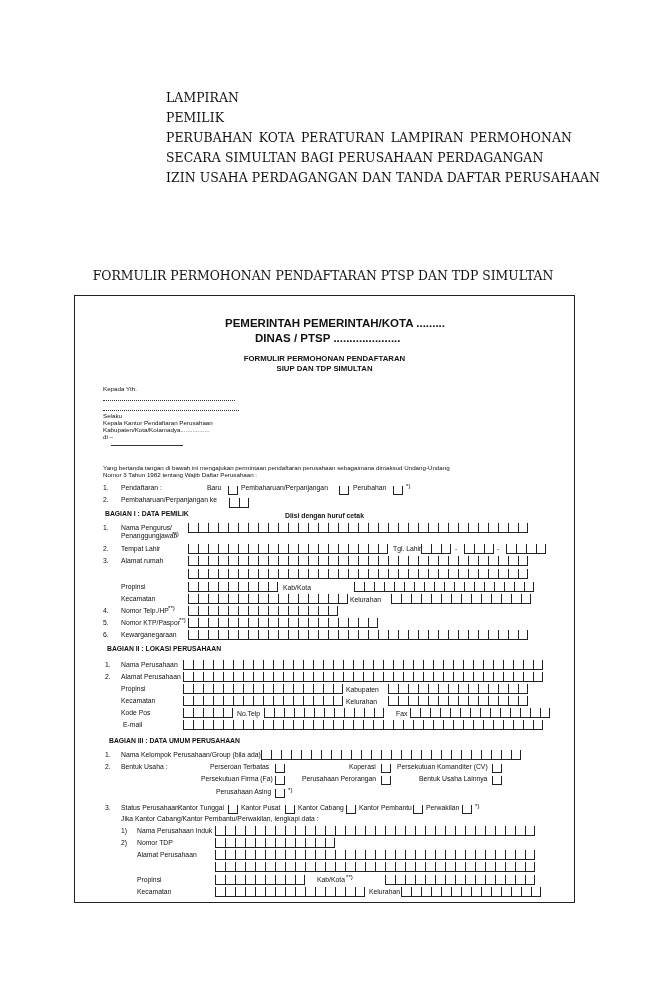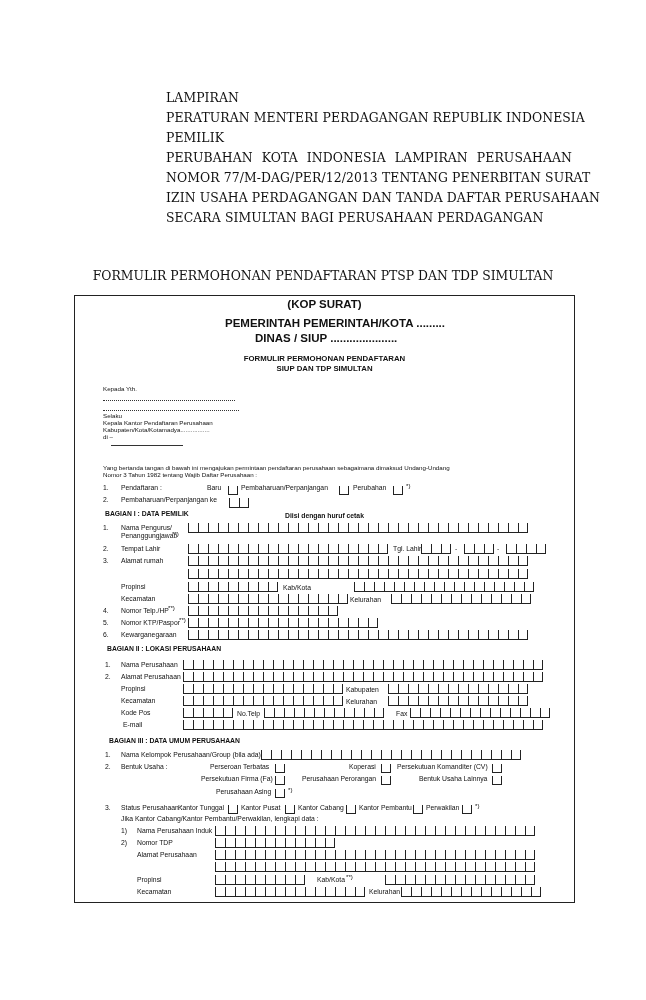--- a/index.html
+++ b/index.html
@@ -26,41 +26,38 @@
   .comb span { display:block; width:10px; height:9px; border-left:1px solid #222; box-sizing:border-box; flex:none; }
   .comb span:last-child { border-right:1px solid #222; }
   .cb { position:absolute; width:10px; height:9px; border:1px solid #222; border-top:none; box-sizing:border-box; }
   .dotted { position:absolute; border-bottom:1px dotted #333; height:0; }
 </style>
 </head>
 <body>
 
 <div id="header" class="serif">
   <div class="line">LAMPIRAN</div>
-  <div class="line">PERATURAN MENTERI PERDAGANGAN REPUBLIK INDONESIA</div>
   <div class="line">PEMILIK</div>
   <div class="line just">
     <span>PERUBAHAN</span>
     <span>KOTA</span>
-    <span>INDONESIA</span>
+    <span>PERATURAN</span>
     <span>LAMPIRAN</span>
-    <span>PERUSAHAAN</span>
+    <span>PERMOHONAN</span>
   </div>
-  <div class="line">NOMOR 77/M-DAG/PER/12/2013 TENTANG PENERBITAN SURAT</div>
+  <div class="line">SECARA SIMULTAN BAGI PERUSAHAAN PERDAGANGAN</div>
   <div class="line">IZIN USAHA PERDAGANGAN DAN TANDA DAFTAR PERUSAHAAN</div>
-  <div class="line">SECARA SIMULTAN BAGI PERUSAHAAN PERDAGANGAN</div>
 </div>
 
 <div id="form-title" class="serif">FORMULIR PERMOHONAN PENDAFTARAN PTSP DAN TDP SIMULTAN</div>
 
 <div id="form-box" class="sans">
 
-  <div class="abs center b" style="top:2px;font-size:11.5px;">(KOP SURAT)</div>
   <div class="abs b" style="left:150px;top:21px;font-size:11.5px;">PEMERINTAH PEMERINTAH/KOTA .........</div>
-  <div class="abs b" style="left:180px;top:36px;font-size:11.5px;">DINAS / SIUP .....................</div>
+  <div class="abs b" style="left:180px;top:36px;font-size:11.5px;">DINAS / PTSP .....................</div>
   <div class="abs center b" style="top:58px;font-size:7.8px;">FORMULIR PERMOHONAN PENDAFTARAN</div>
   <div class="abs center b" style="top:68px;font-size:7.8px;">SIUP DAN TDP SIMULTAN</div>
 
   <div class="abs xs" style="left:28px;top:89px;">Kepada Yth.</div>
   <div class="dotted" style="left:28px;top:104px;width:132px;"></div>
   <div class="dotted" style="left:28px;top:114px;width:136px;"></div>
   <div class="abs xs" style="left:28px;top:116px;">Selaku</div>
   <div class="abs xs" style="left:28px;top:123px;">Kepala Kantor Pendaftaran Perusahaan</div>
   <div class="abs xs" style="left:28px;top:130px;">Kabupaten/Kota/Kotamadya.................</div>
   <div class="abs xs" style="left:28px;top:137px;">di –</div>

